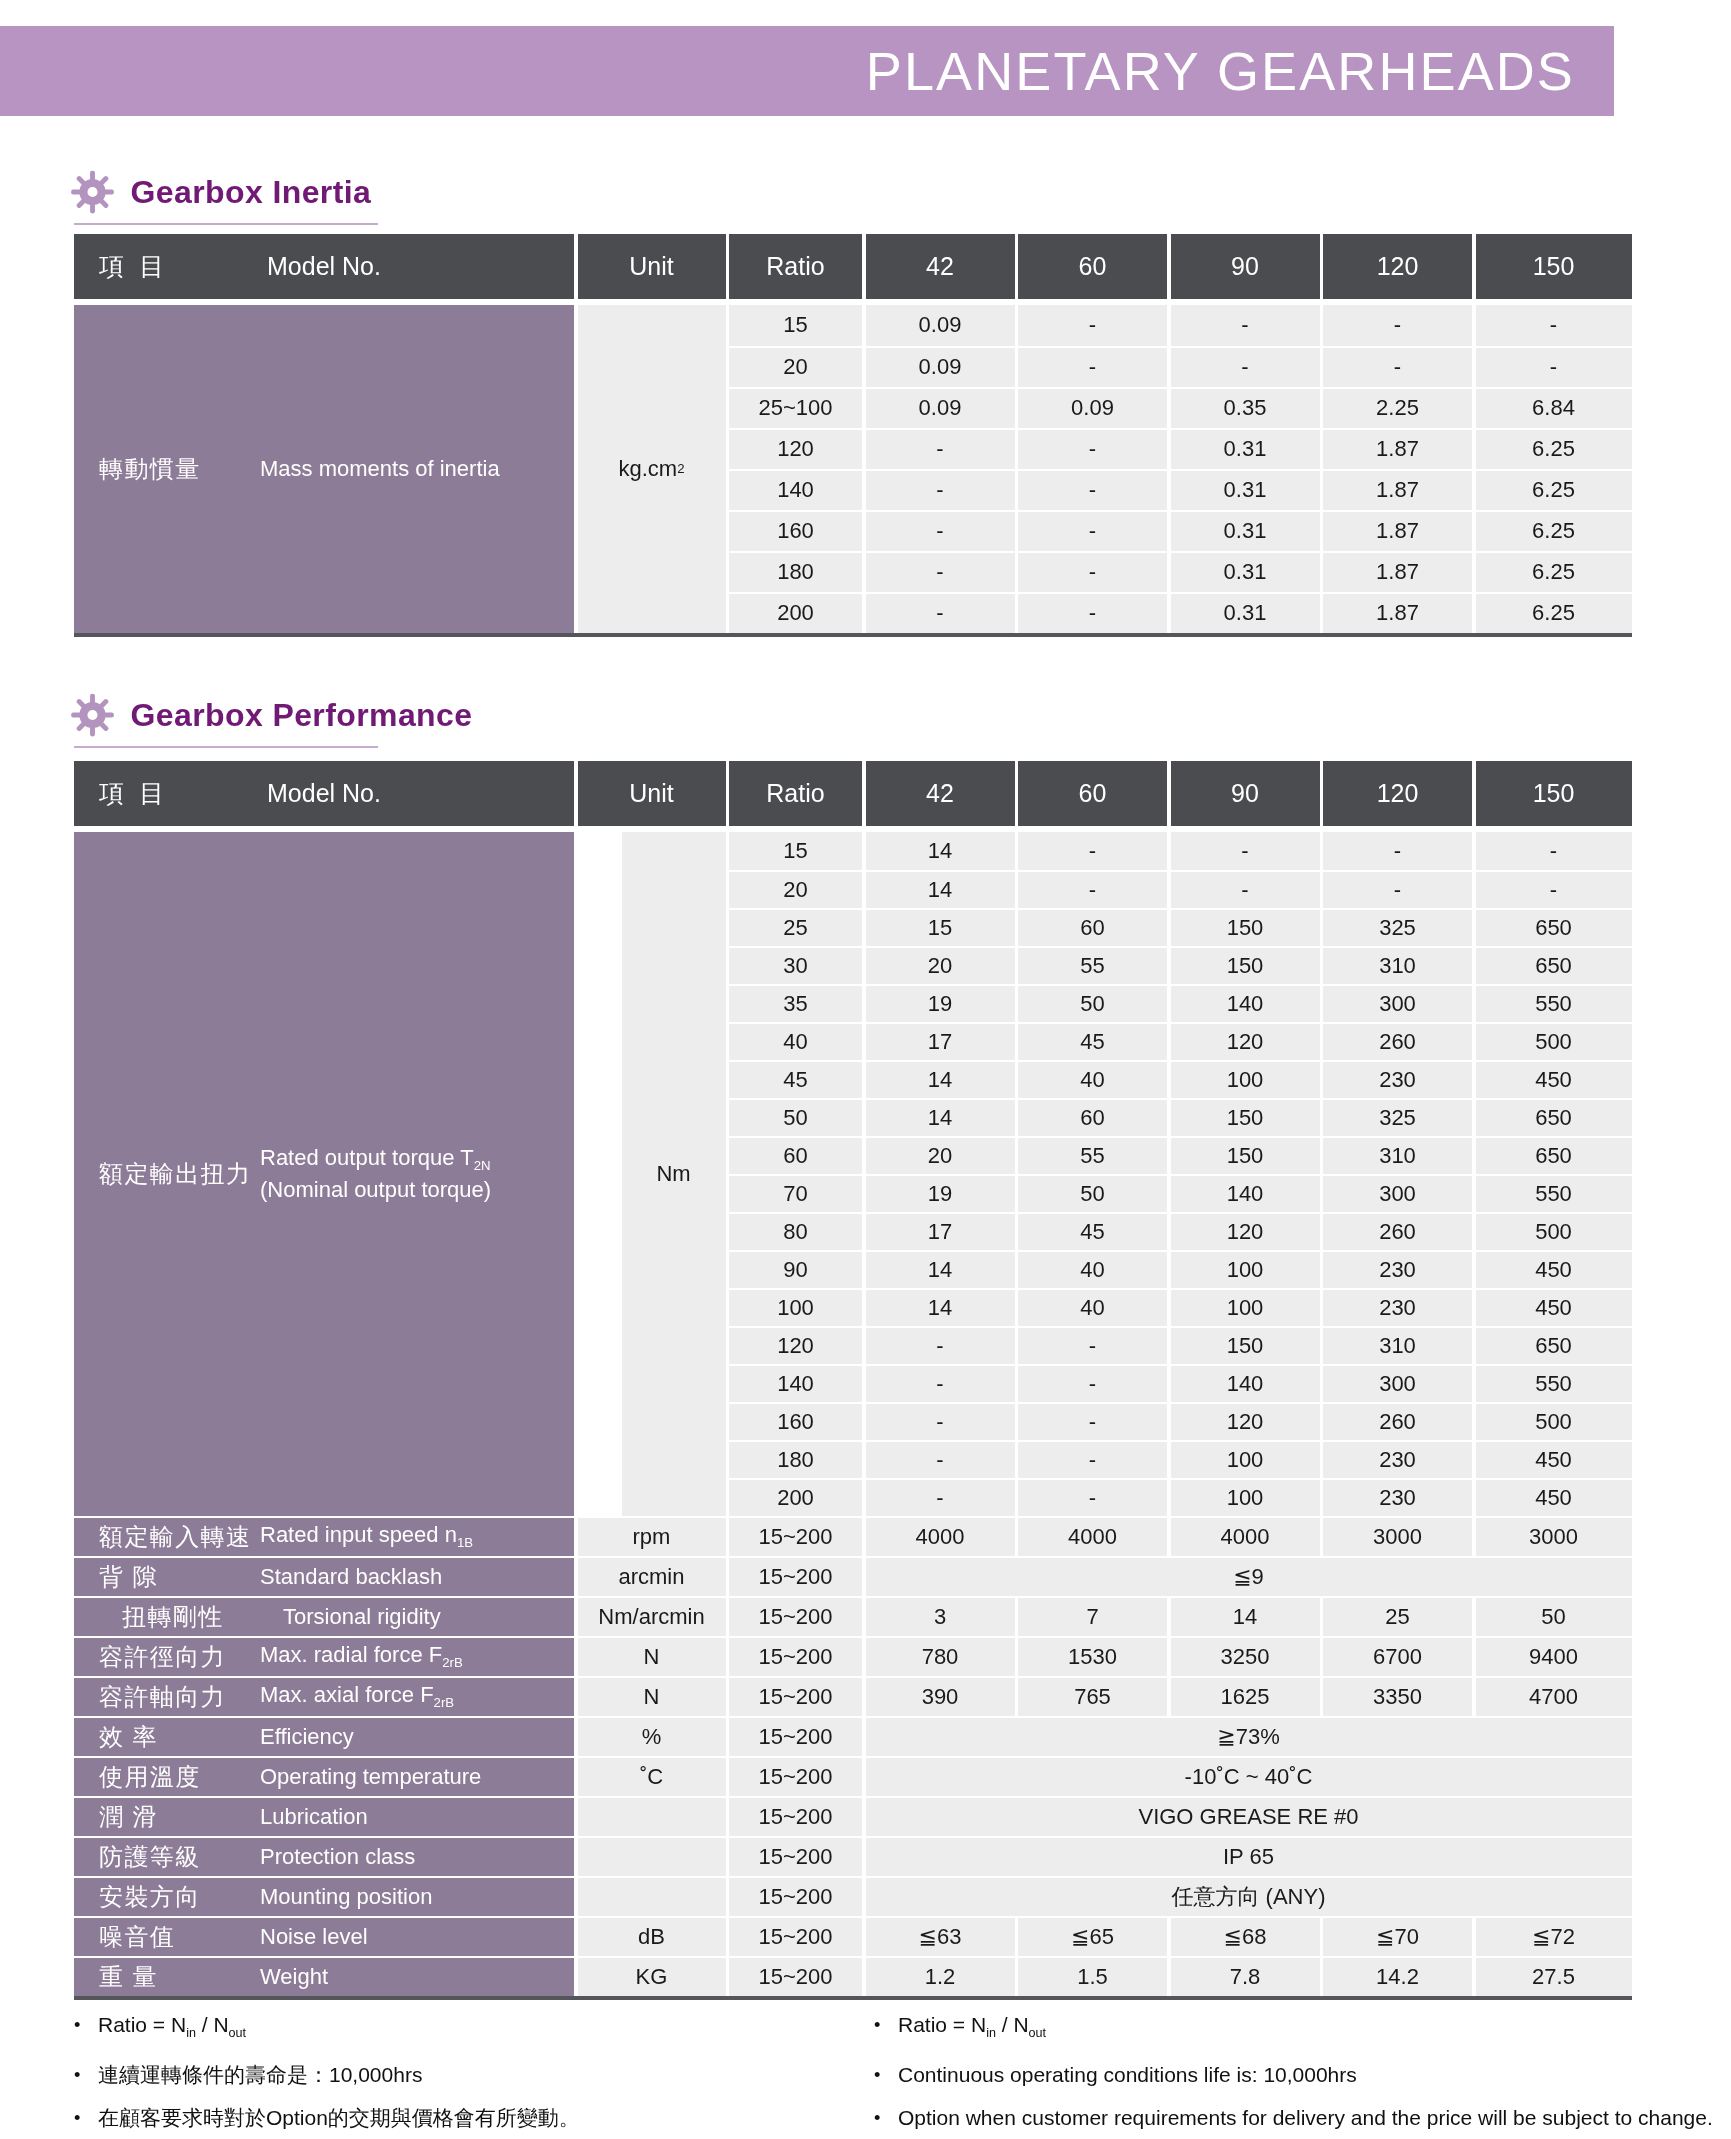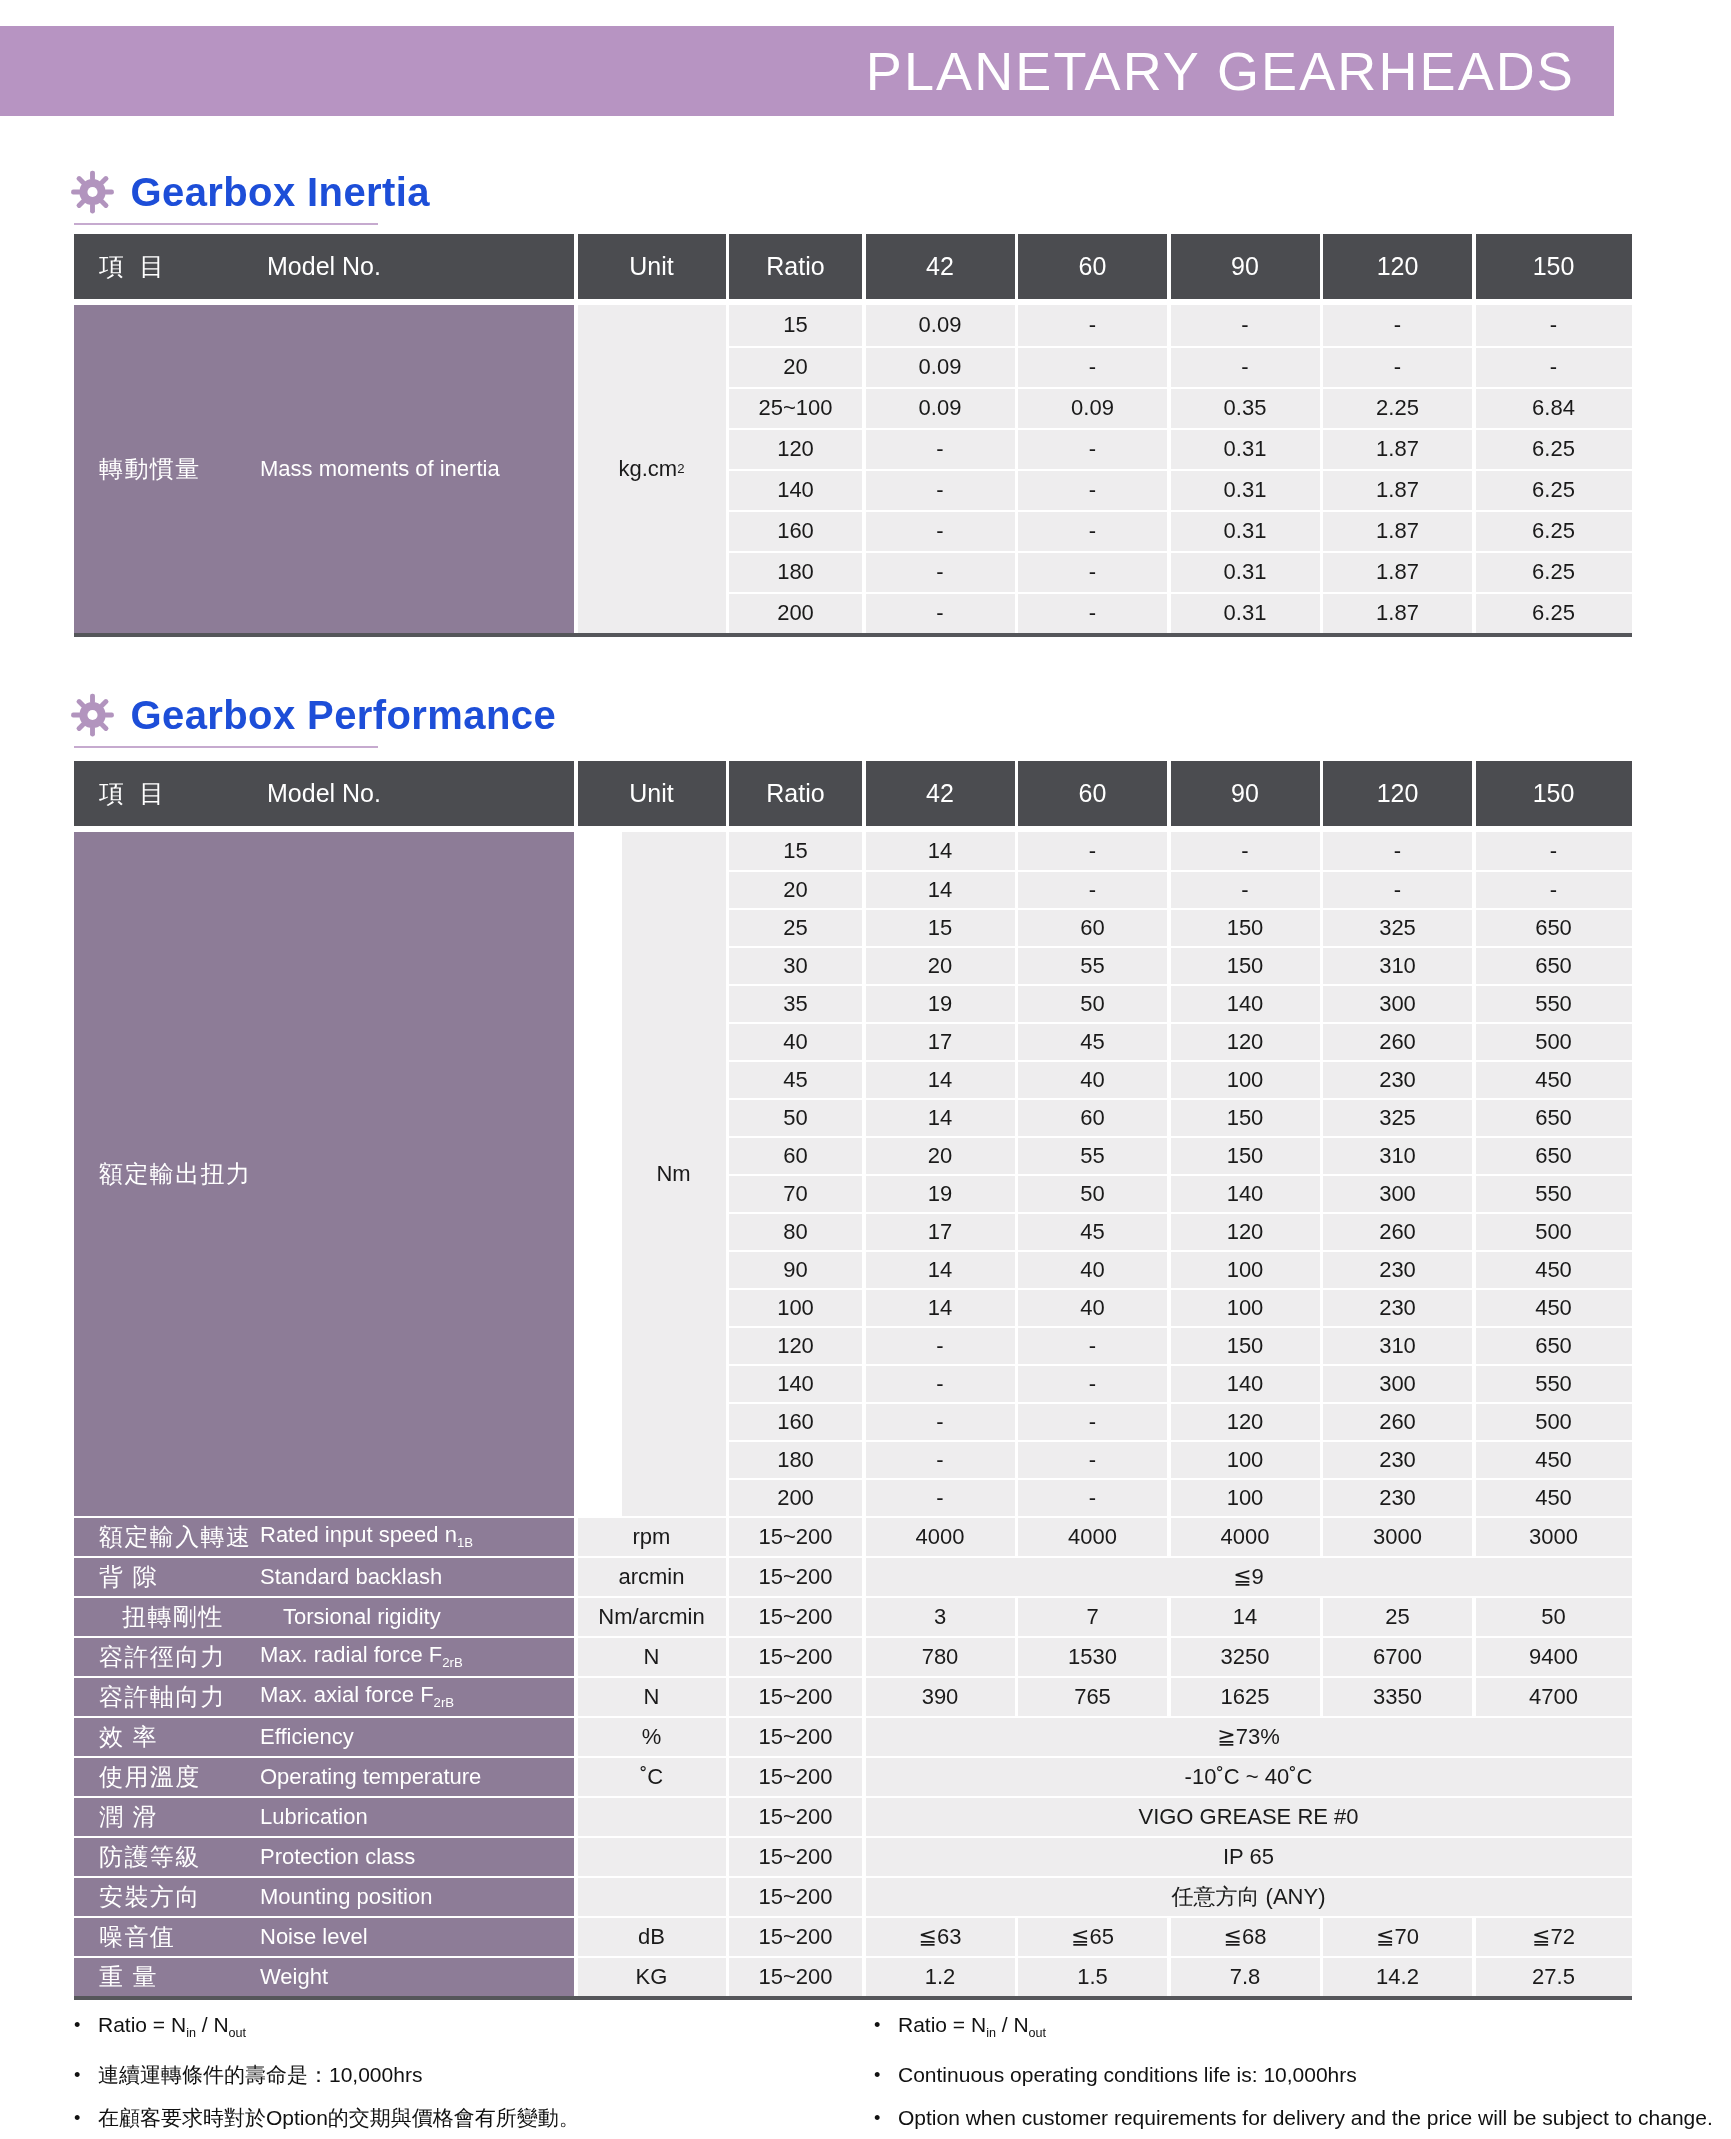--- a/index.html
+++ b/index.html
@@ -37,23 +37,23 @@
     position:absolute;
     left:70px;
     display:flex;
     align-items:center;
   }
   #sec1{top:168px;}
   #sec2{top:691px;}
   .gear{width:45px;height:48px;flex:0 0 auto;}
   .section h2{
     margin:0 0 0 15.5px;
-    font-size:40px;
+    font-size:32px;
     font-weight:700;
-    color:#1d4ed8;
+    color:#701a75;
     letter-spacing:0.4px;
   }
   .rule{
     position:absolute;
     left:74px;
     width:304px;
     height:2.1px;
     background:var(--underline,#c6aacf);
   }
   #rule1{top:223px;}
@@ -280,20 +280,21 @@
     <div class="cell hcell" style="grid-column:2">Unit</div>
     <div class="cell hcell" style="grid-column:3">Ratio</div>
     <div class="cell hcell" style="grid-column:4">42</div>
     <div class="cell hcell" style="grid-column:5">60</div>
     <div class="cell hcell" style="grid-column:6">90</div>
     <div class="cell hcell" style="grid-column:7">120</div>
     <div class="cell hcell" style="grid-column:8">150</div>
 
     <div class="cell lab" id="torque-label">
       <span class="zh">額定輸出扭力</span>
+      <span class="en">Rated output torque T<sub>2N</sub><br>(Nominal output torque)</span>
     </div>
     <div class="cell" id="torque-unit">Nm</div>
 
   <div class="cell" style="grid-area: 3 / 3;">15</div>
       <div class="cell" style="grid-area: 3 / 4;">14</div>
       <div class="cell" style="grid-area: 3 / 5;">-</div>
       <div class="cell" style="grid-area: 3 / 6;">-</div>
       <div class="cell" style="grid-area: 3 / 7;">-</div>
       <div class="cell" style="grid-area: 3 / 8;">-</div>
       <div class="cell sep" style="grid-area: 4 / 3;">20</div>

